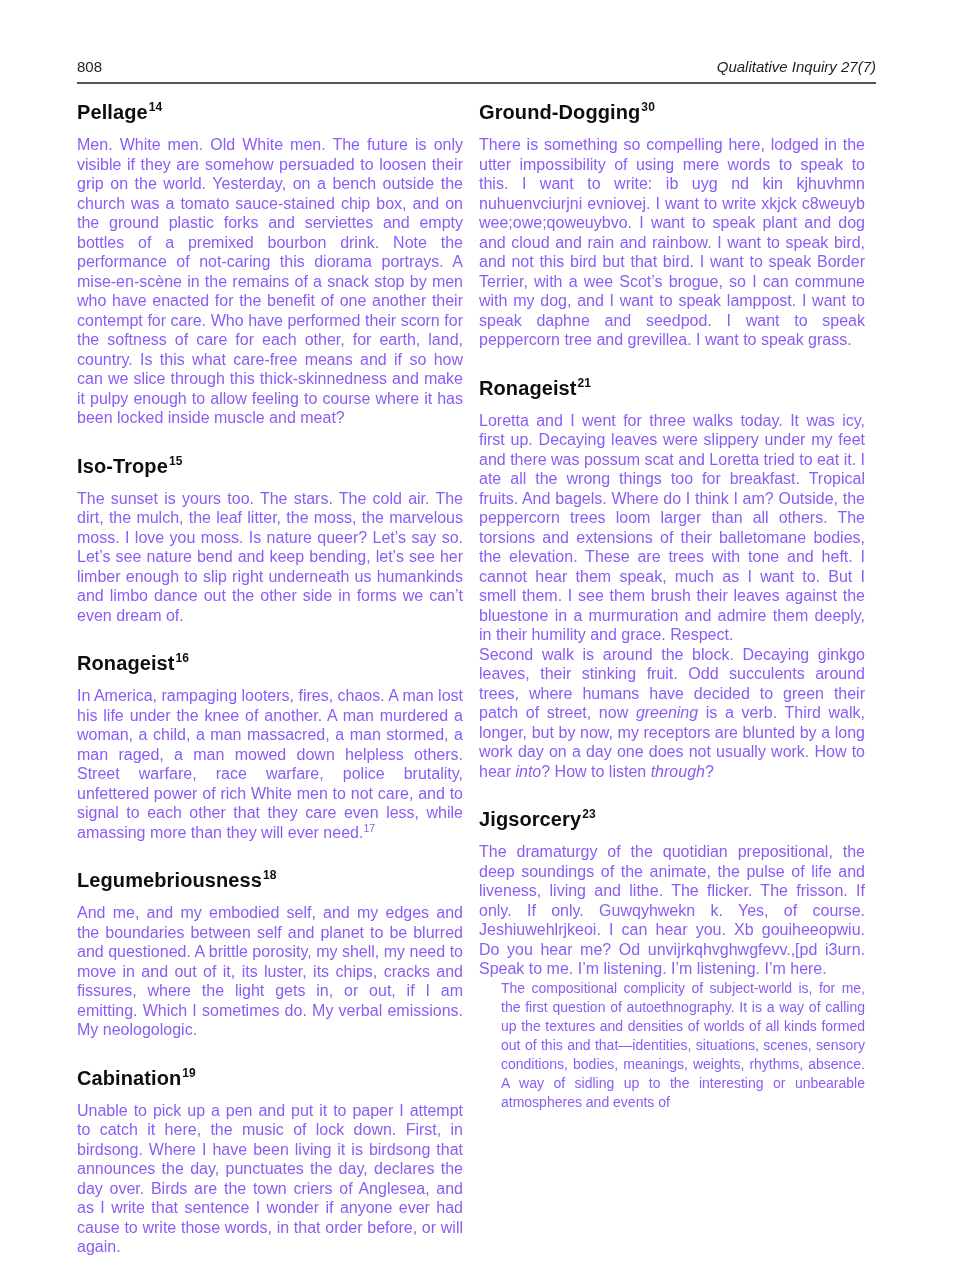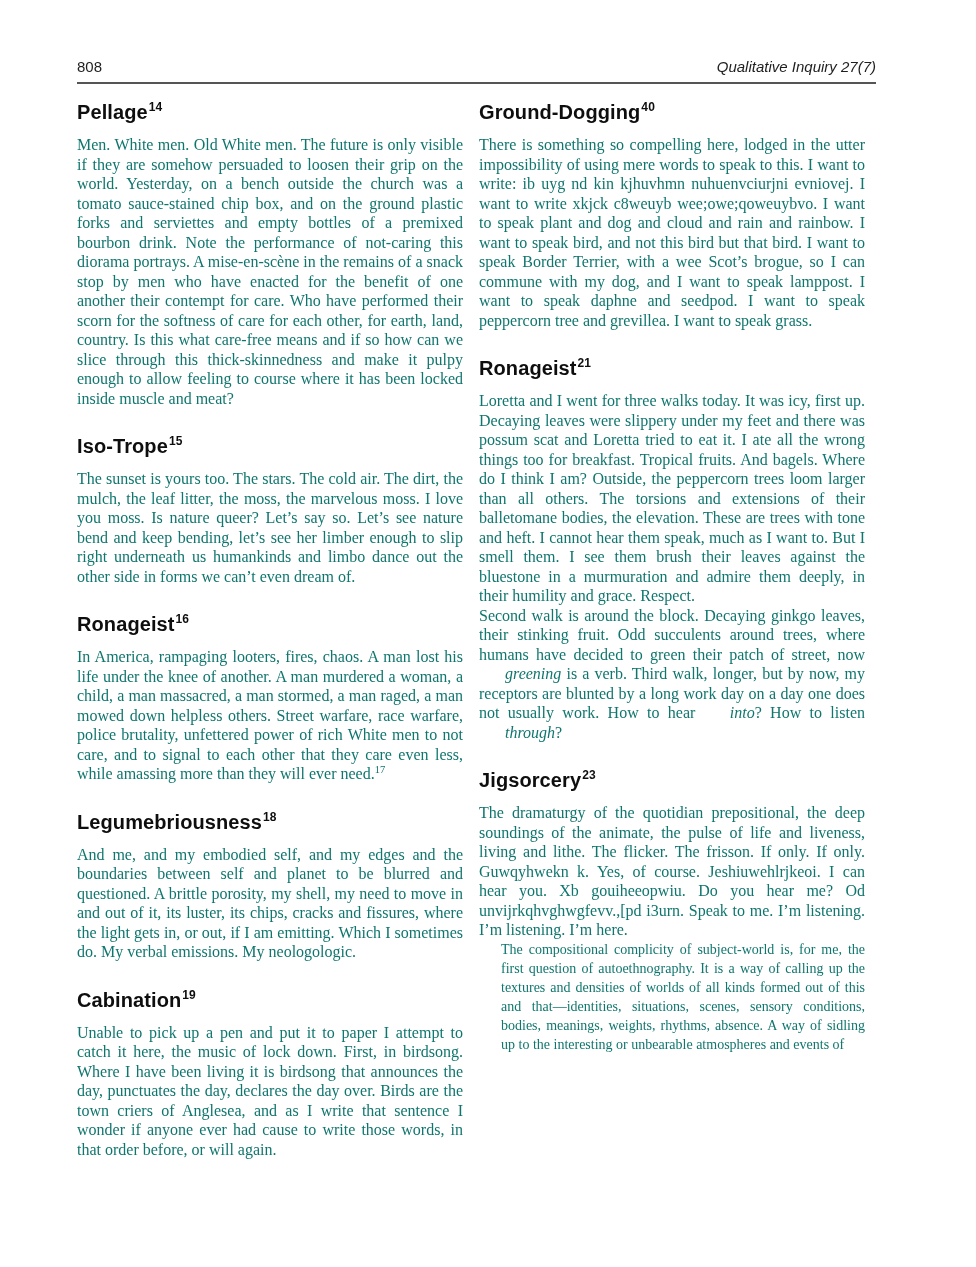--- a/index.html
+++ b/index.html
@@ -16,25 +16,25 @@
   .running-head .journal{font-style:italic;}
   .cols{display:flex;gap:16px;}
   .col{width:386px;flex:0 0 386px;}
   h2{
     font-family:"Liberation Sans",sans-serif;font-weight:700;font-size:20px;
     letter-spacing:0.1px;color:#0e0e0e;margin:27px 0 12px;line-height:1.1;
   }
   .col > section:first-child h2{margin-top:17px;}
   h2 sup{font-size:12px;font-weight:700;line-height:0;margin-left:1px;}
   p.body{
-    font-family:Liberation Serif, serif;font-size:16px;line-height:19.5px;
-    text-align:justify;margin:0;color:#0f766e;
+    font-family:Liberation Sans, sans-serif;font-size:16px;line-height:19.5px;
+    text-align:justify;margin:0;color:#8b5cf6;
   }
   p.body sup{font-size:10.5px;line-height:0;}
-  p.body i{font-style:italic;margin-left:26px;}
+  p.body i{font-style:italic;}
   section.quote p.body{
     font-size:14px;line-height:19px;margin-left:22px;
   }
 </style>
 </head>
 <body>
 
 <div class="page">
 
   <div class="running-head">
@@ -69,21 +69,21 @@
       <section>
         <h2><span>Cabination</span><sup>19</sup></h2>
         <p class="body">Unable to pick up a pen and put it to paper I attempt to catch it here, the music of lock down. First, in birdsong. Where I have been living it is birdsong that announces the day, punctuates the day, declares the day over. Birds are the town criers of Anglesea, and as I write that sentence I wonder if anyone ever had cause to write those words, in that order before, or will again.</p>
       </section>
 
     </div>
 
     <div class="col">
 
       <section>
-        <h2><span>Ground-Dogging</span><sup>40</sup></h2>
+        <h2><span>Ground-Dogging</span><sup>30</sup></h2>
         <p class="body">There is something so compelling here, lodged in the utter impossibility of using mere words to speak to this. I want to write: ib uyg nd kin kjhuvhmn nuhuenvciurjni evniovej. I want to write xkjck c8weuyb wee;owe;qoweuybvo. I want to speak plant and dog and cloud and rain and rainbow. I want to speak bird, and not this bird but that bird. I want to speak Border Terrier, with a wee Scot’s brogue, so I can commune with my dog, and I want to speak lamppost. I want to speak daphne and seedpod. I want to speak peppercorn tree and grevillea. I want to speak grass.</p>
       </section>
 
       <section>
         <h2><span>Ronageist</span><sup>21</sup></h2>
         <p class="body">Loretta and I went for three walks today. It was icy, first up. Decaying leaves were slippery under my feet and there was possum scat and Loretta tried to eat it. I ate all the wrong things too for breakfast. Tropical fruits. And bagels. Where do I think I am? Outside, the peppercorn trees loom larger than all others. The torsions and extensions of their balletomane bodies, the elevation. These are trees with tone and heft. I cannot hear them speak, much as I want to. But I smell them. I see them brush their leaves against the bluestone in a murmuration and admire them deeply, in their humility and grace. Respect.</p>
       </section>
 
       <section>
         <p class="body">Second walk is around the block. Decaying ginkgo leaves, their stinking fruit. Odd succulents around trees, where humans have decided to green their patch of street, now <i>greening</i> is a verb. Third walk, longer, but by now, my receptors are blunted by a long work day on a day one does not usually work. How to hear <i>into</i>? How to listen <i>through</i>?</p>

